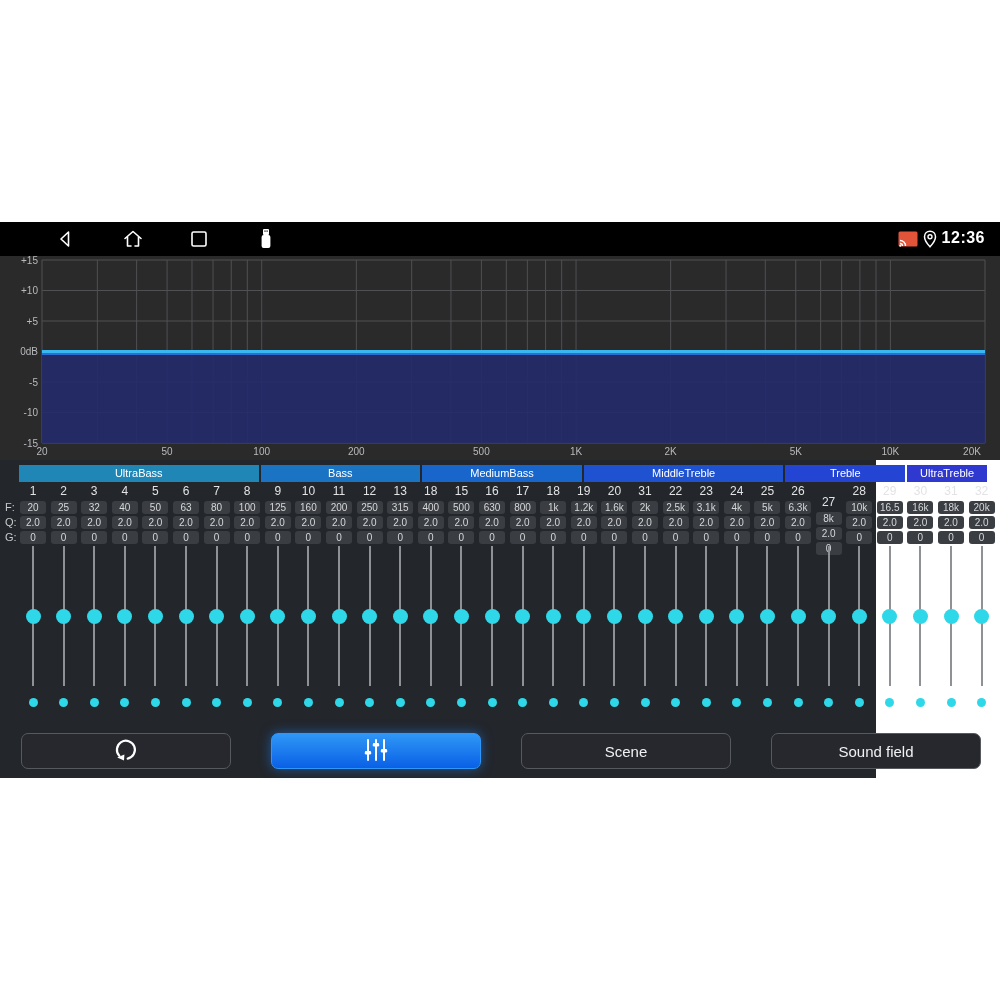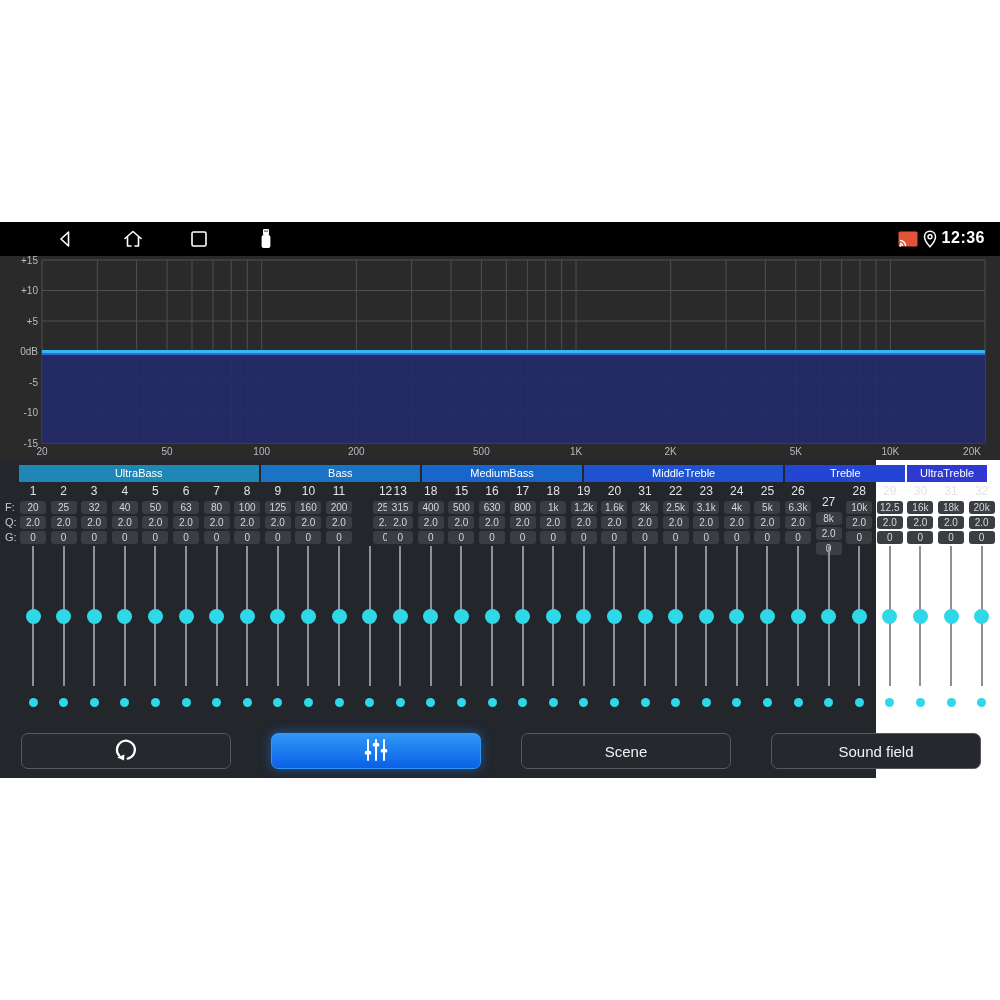--- a/index.html
+++ b/index.html
@@ -211,21 +211,21 @@
         <div class="pill pf">160</div>
         <div class="pill pq">2.0</div>
         <div class="pill pg">0</div>
       </div>
       <div class="col" style="left: 323.7px;">
         <div class="num">11</div>
         <div class="pill pf">200</div>
         <div class="pill pq">2.0</div>
         <div class="pill pg">0</div>
       </div>
-      <div class="col" style="left: 354.3px; margin-left: 16px;">
+      <div class="col" style="left: 354.3px;">
         <div class="num">12</div>
         <div class="pill pf">250</div>
         <div class="pill pq">2.0</div>
         <div class="pill pg">0</div>
       </div>
       <div class="col" style="left: 384.9px;">
         <div class="num">13</div>
         <div class="pill pf">315</div>
         <div class="pill pq">2.0</div>
         <div class="pill pg">0</div>
@@ -315,21 +315,21 @@
         <div class="pill pg">0</div>
       </div>
       <div class="col" style="left: 843.9px;">
         <div class="num">28</div>
         <div class="pill pf">10k</div>
         <div class="pill pq">2.0</div>
         <div class="pill pg">0</div>
       </div>
       <div class="col" style="left: 874.5px;">
         <div class="num">29</div>
-        <div class="pill pf">12.5</div>
+        <div class="pill pf">16.5</div>
         <div class="pill pq">2.0</div>
         <div class="pill pg">0</div>
       </div>
       <div class="col" style="left: 905.1px;">
         <div class="num">30</div>
         <div class="pill pf">16k</div>
         <div class="pill pq">2.0</div>
         <div class="pill pg">0</div>
       </div>
       <div class="col" style="left: 935.7px;">

